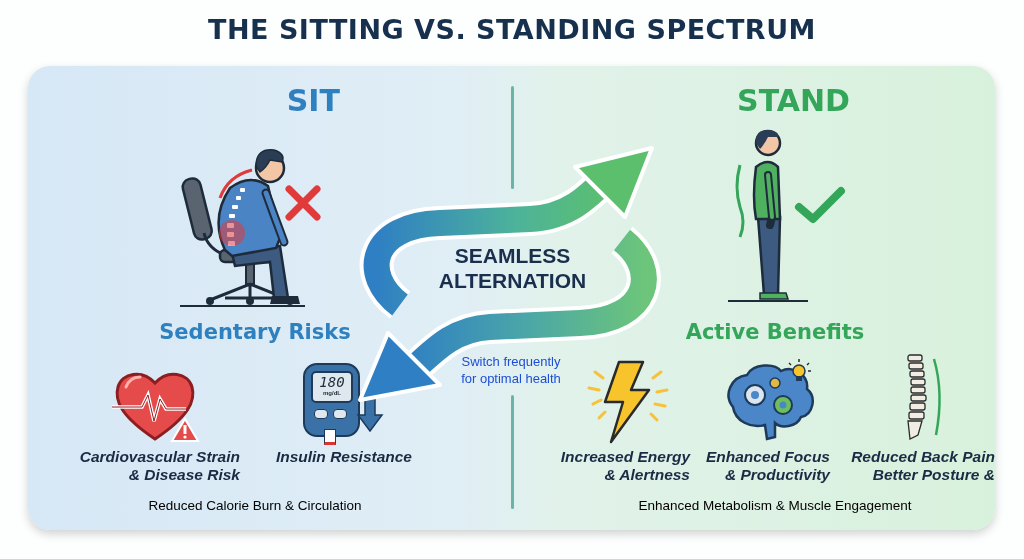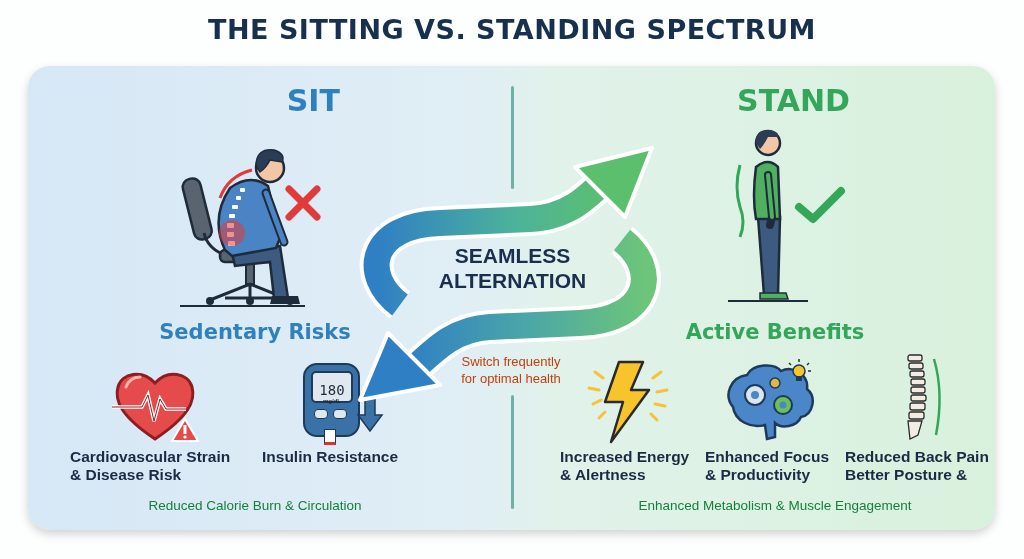--- a/index.html
+++ b/index.html
@@ -4,24 +4,24 @@
 <style>
   html,body{margin:0;padding:0;}
   body{width:1024px;height:559px;background:#fdfefe;position:relative;overflow:hidden;font-family:"Liberation Sans",sans-serif;}
   .title{position:absolute;left:0;width:1024px;top:14px;text-align:center;font-family:"DejaVu Sans",sans-serif;font-weight:bold;font-size:27px;letter-spacing:0.5px;color:#16304d;}
   .panel{position:absolute;left:28px;top:66px;width:967px;height:464px;border-radius:22px;
     background:linear-gradient(90deg,#d6e7f6 0%,#e0eef5 45%,#e1f2ea 55%,#d8f1dc 100%);
     box-shadow:0 4px 10px rgba(0,0,0,0.18);}
   .divider{position:absolute;left:511px;width:3px;background:#6bb3a9;border-radius:2px;}
   .head{position:absolute;font-family:"DejaVu Sans",sans-serif;font-weight:bold;font-size:30px;text-align:right;}
   .sub{position:absolute;font-family:"DejaVu Sans",sans-serif;font-weight:bold;font-size:21px;text-align:center;}
-  .item-label{position:absolute;text-align:left;font-weight:bold;font-size:15.5px;line-height:18px;color:#1b2b44;font-family:"Liberation Sans",sans-serif;}
-  .foot{position:absolute;text-align:center;font-size:13.5px;color:#15803d;}
+  .item-label{position:absolute;text-align:right;font-weight:bold;font-size:15.5px;line-height:18px;color:#1b2b44;font-family:"Liberation Sans",sans-serif;font-style:italic;}
+  .foot{position:absolute;text-align:center;font-size:13.5px;color:#000000;}
   .center-text{position:absolute;text-align:center;font-family:Liberation Sans, sans-serif;font-weight:bold;font-size:21px;line-height:25px;color:#1a2f4e;}
-  .switch{position:absolute;text-align:center;font-size:13px;line-height:17px;color:#c2410c;}
+  .switch{position:absolute;text-align:center;font-size:13px;line-height:17px;color:#1d4ed8;}
   svg{position:absolute;overflow:visible;}
 </style>
 </head>
 <body>
 
 <div class="title">THE SITTING VS. STANDING SPECTRUM</div>
 
 <div class="panel"></div>
 
 <div class="divider" style="top:86px;height:103px;"></div>
@@ -77,21 +77,21 @@
   <path d="M14 20 Q18 10 28 10" stroke="#ffb3b3" stroke-width="3" fill="none" stroke-linecap="round"></path>
   <path d="M0 40 L30 40 L36 28 L42 54 L48 32 L54 42 L74 42" stroke="#ffffff" stroke-width="3.5" fill="none"></path>
   <path d="M0 40 L30 40 L36 28 L42 54 L48 32 L54 42 L74 42" stroke="#8c1e22" stroke-width="1" fill="none"></path>
   <path d="M60 74 L73 52 L86 74 Z" fill="#e54b4b" stroke="#ffffff" stroke-width="2"></path>
   <rect x="71.5" y="58" width="3" height="9" fill="#ffffff"></rect>
     <circle cx="73" cy="70" r="1.6" fill="#ffffff"></circle>
 </svg>
 
 <div style="position:absolute;left:303px;top:363px;width:53px;height:70px;background:#3a72a8;border:2.5px solid #1e3a5a;border-radius:14px;">
   <div style="position:absolute;left:6px;top:6px;width:38px;height:28px;background:#dfe8ef;border:2px solid #1e3a5a;border-radius:5px;text-align:center;">
-    <div style="font-family:'DejaVu Sans Mono',monospace;font-size:14px;line-height:15px;color:#1e2b3a;margin-top:10px;">180</div>
+    <div style="font-family:'DejaVu Sans Mono',monospace;font-size:14px;line-height:15px;color:#1e2b3a;margin-top:2px;font-style:italic;">180</div>
     <div style="font-size:6px;line-height:7px;color:#1e2b3a;font-weight:bold;">mg/dL</div>
   </div>
   <div style="position:absolute;left:9px;top:44px;width:12px;height:8px;background:#dfe8ef;border:1.5px solid #1e3a5a;border-radius:4px;"></div>
   <div style="position:absolute;left:28px;top:44px;width:12px;height:8px;background:#dfe8ef;border:1.5px solid #1e3a5a;border-radius:4px;"></div>
   <div style="position:absolute;left:19px;top:64px;width:10px;height:12px;background:#ffffff;border:1.5px solid #1e3a5a;border-bottom:3px solid #d33;"></div>
 </div>
 <svg width="26" height="40" style="left:357px;top:393px;" viewBox="0 0 26 40">
   <path d="M8 0 L18 0 L18 22 L25 22 L13 38 L1 22 L8 22 Z" fill="#3a72a8" stroke="#1e3a5a" stroke-width="1.5"></path>
 </svg>
 

